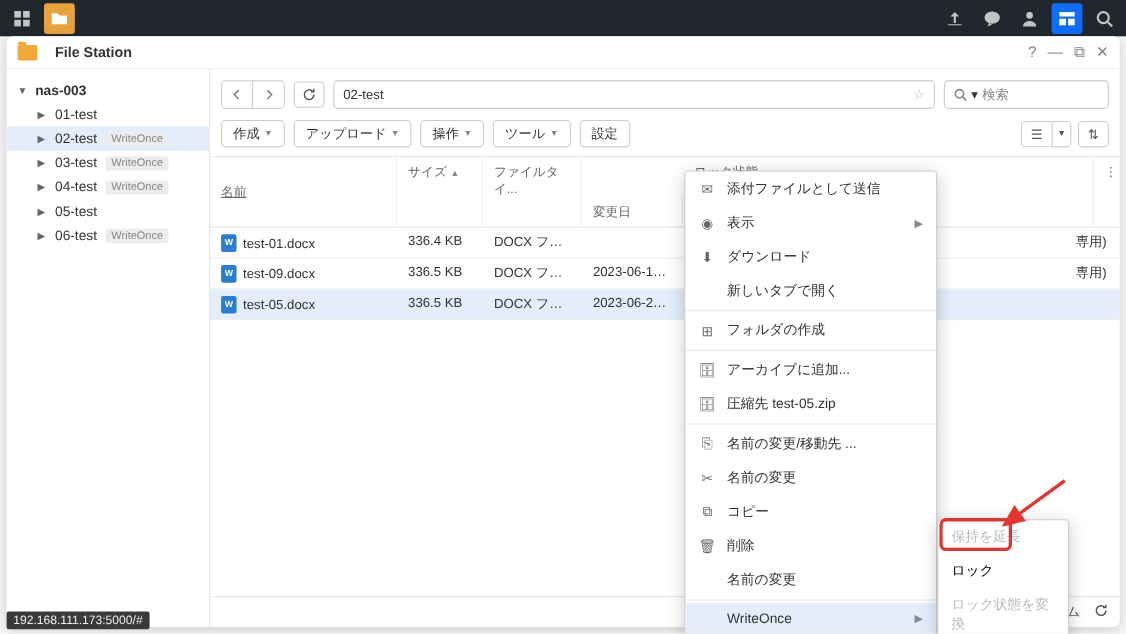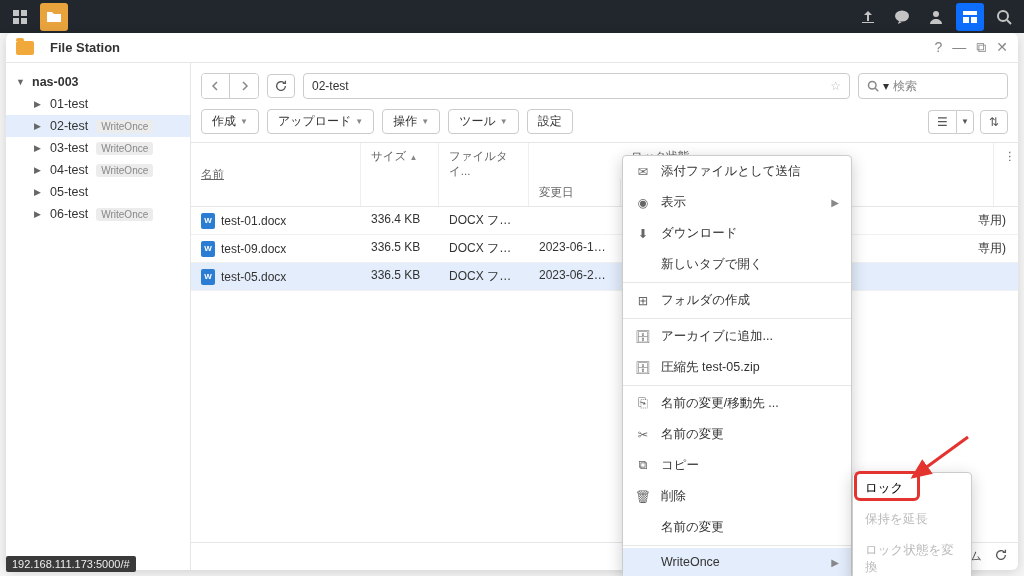--- a/index.html
+++ b/index.html
@@ -373,22 +373,22 @@
   <div class="cm-sep"></div>
   <div class="cm-item highlighted">
       <span class="cm-icon"></span>
       <span class="cm-label">WriteOnce</span>
       <span class="cm-arrow">▶</span>
     </div>
 
 </div>
 
 <div class="submenu">
+  <div class="sub-item disabled">保持を延長</div>
   <div class="sub-item">ロック</div>
-  <div class="sub-item disabled">保持を延長</div>
   <div class="sub-item disabled">ロック状態を変換</div>
 </div>
 
 <div class="sub-box"></div>
 <svg class="sub-arrow-annot" width="80" height="60">
   <defs>
       <marker id="ah" markerWidth="8" markerHeight="8" refX="6" refY="3" orient="auto">
         <path d="M0,0 L7,3 L0,6 z" fill="#e3342f"></path>
       </marker>
     </defs>

